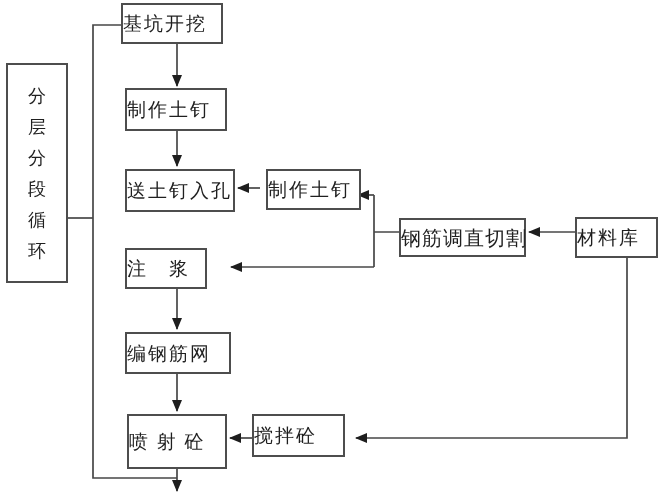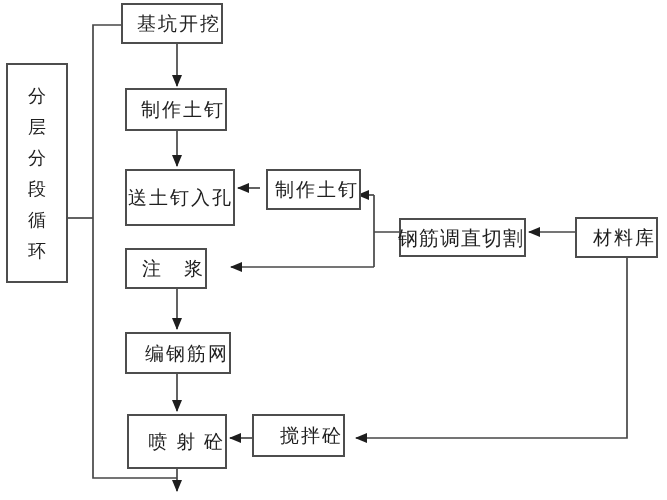--- a/index.html
+++ b/index.html
@@ -5,21 +5,21 @@
 <style>
   html,body{margin:0;padding:0;background:#ffffff;}
   #canvas{
     position:relative;width:667px;height:500px;background:#ffffff;overflow:hidden;
     font-family:"Liberation Serif","DejaVu Serif",serif;
   }
   #wires{position:absolute;left:0;top:0;width:667px;height:500px;}
   .box{
     position:absolute;box-sizing:border-box;background:#ffffff;
     border:2px solid #4d4d4d;color:#1f1f1f;
-    display:flex;align-items:center;justify-content:flex-end;
+    display:flex;align-items:center;justify-content:flex-start;
     font-size:19px;letter-spacing:2px;white-space:nowrap;line-height:1;
   }
   .box.small-text{font-size:20px;letter-spacing:1px;}
   .vbox{
     position:absolute;box-sizing:border-box;background:#ffffff;
     border:2px solid #4d4d4d;color:#1f1f1f;
     display:flex;align-items:center;justify-content:center;
   }
   .vchars{display:flex;flex-direction:column;align-items:center;gap:13px;
     font-size:18px;color:#1f1f1f;line-height:1;}
@@ -68,21 +68,21 @@
   </div>
 
   <div class="box" style="left:121px;top:3px;width:102px;height:41px;">
     <span>基坑开挖</span>
   </div>
 
   <div class="box" style="left:125px;top:88px;width:102px;height:43px;">
     <span>制作土钉</span>
   </div>
 
-  <div class="box" style="left:125px;top:169px;width:110px;height:57px;padding-left:29px;">
+  <div class="box" style="left:125px;top:169px;width:110px;height:43px;">
     <span>送土钉入孔</span>
   </div>
 
   <div class="box" style="left:266px;top:169px;width:95px;height:41px;">
     <span>制作土钉</span>
   </div>
 
   <div class="box" style="left:125px;top:248px;width:82px;height:41px;">
     <span>注　浆</span>
   </div>

